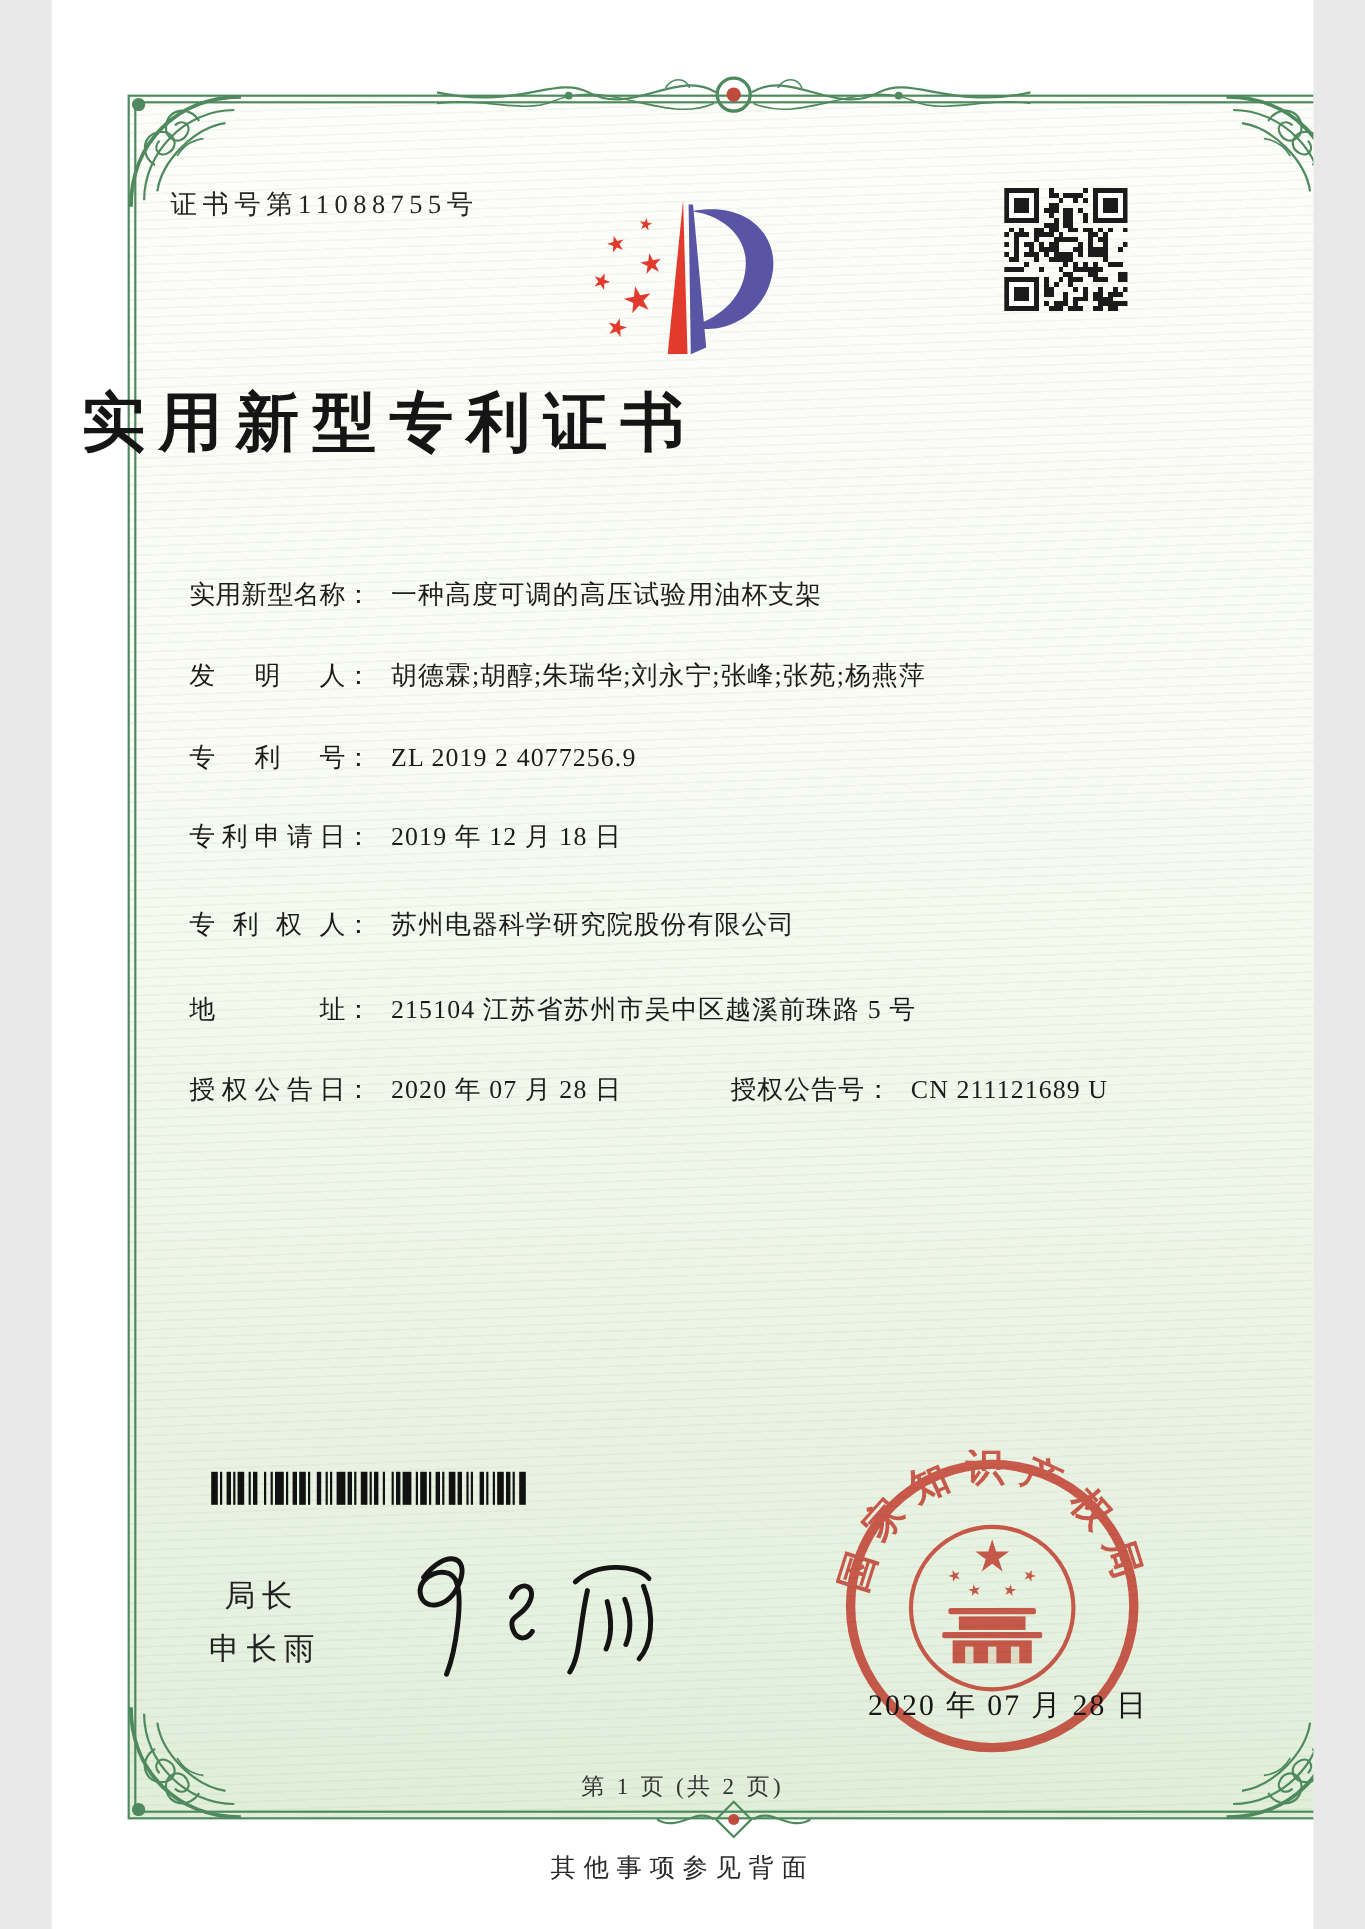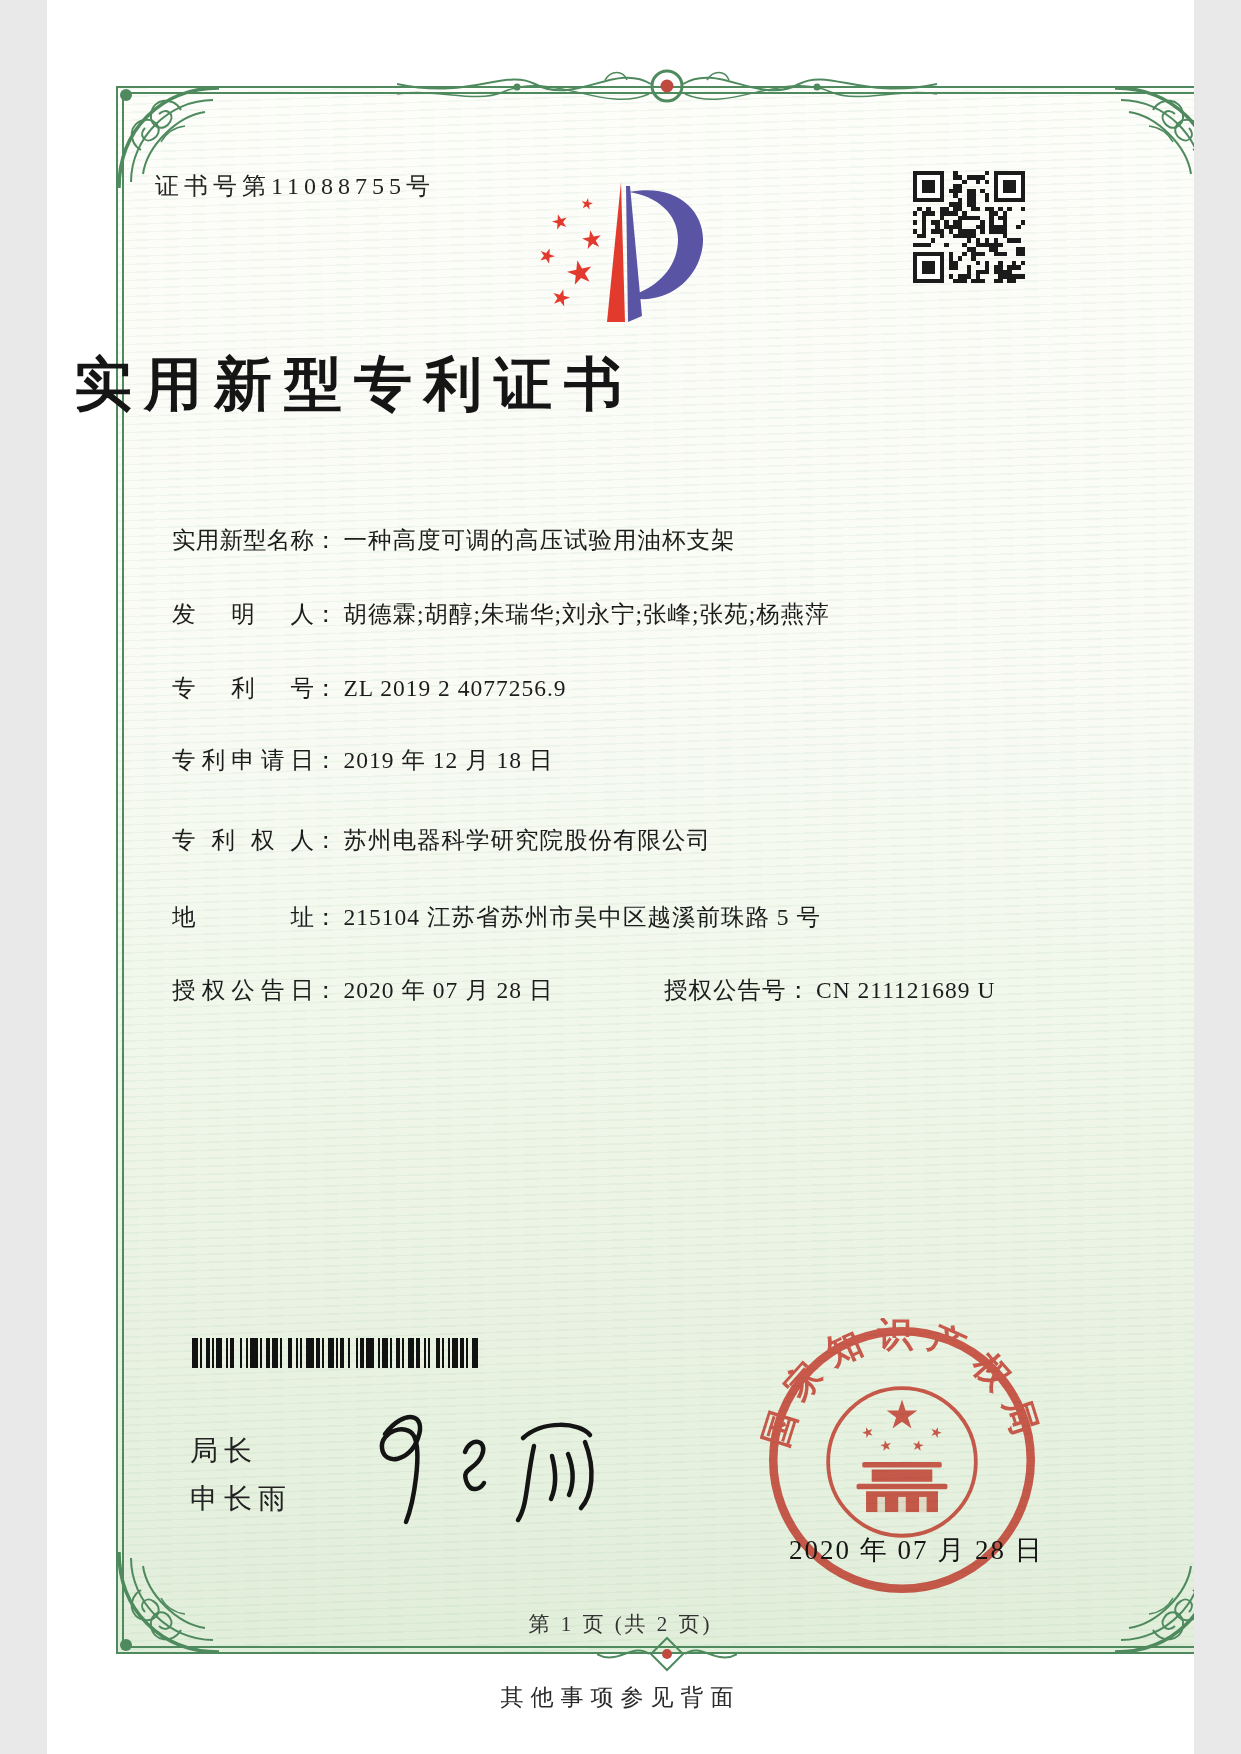--- a/index.html
+++ b/index.html
@@ -37,33 +37,33 @@
   .title{
     position:absolute;left:0;right:0;top:346px;text-align:left;
     font-size:58px;font-weight:bold;letter-spacing:12px;color:#151515;margin-left:27px;
   }
   .field-row{position:absolute;left:125px;width:1000px;height:34px;font-size:23.5px;white-space:nowrap;}
   .flabel{
     display:inline-block;width:142px;text-align:justify;text-align-last:justify;
     vertical-align:bottom;
   }
   .colon{display:inline-block;}
-  .fvalue{margin-left:6px;letter-spacing:1px;}
+  .fvalue{margin-left:18px;letter-spacing:1px;}
   .grant-pair{position:absolute;left:492px;top:0;text-align:center;}
   .grant-pair .glabel{letter-spacing:1px;}
   .paras{
     position:absolute;left:125px;top:1030px;width:992px;
     font-size:23.5px;line-height:37px;text-align:justify;color:#1e1e1e;
   }
   .paras p{margin:0;text-indent:2em;}
   .barcode{
     position:absolute;left:145px;top:1338px;height:30px;display:flex;align-items:stretch;
   }
   .barcode i{display:inline-block;height:100%;}
-  .sig-title{position:absolute;left:143px;top:1432px;font-size:28px;letter-spacing:6px;color:#222;}
+  .sig-title{position:absolute;left:157px;top:1432px;font-size:28px;letter-spacing:6px;color:#222;}
   .sig-name{position:absolute;left:143px;top:1480px;font-size:28px;letter-spacing:6px;color:#222;}
   .signature{position:absolute;left:300px;top:1392px;width:270px;height:145px;}
   .seal{position:absolute;left:713px;top:1318px;width:284px;height:284px;opacity:.88;mix-blend-mode:multiply;}
   .seal-date{
     position:absolute;left:742px;top:1532px;font-size:27px;letter-spacing:2px;color:#161616;z-index:5;
   }
   .page-info{position:absolute;left:0;right:0;top:1610px;text-align:center;font-size:21px;letter-spacing:3px;color:#333;}
   .back-note{position:absolute;left:0;right:0;top:1682px;text-align:center;font-size:23px;letter-spacing:7px;color:#2a2a2a;}
 </style>
 </head>

